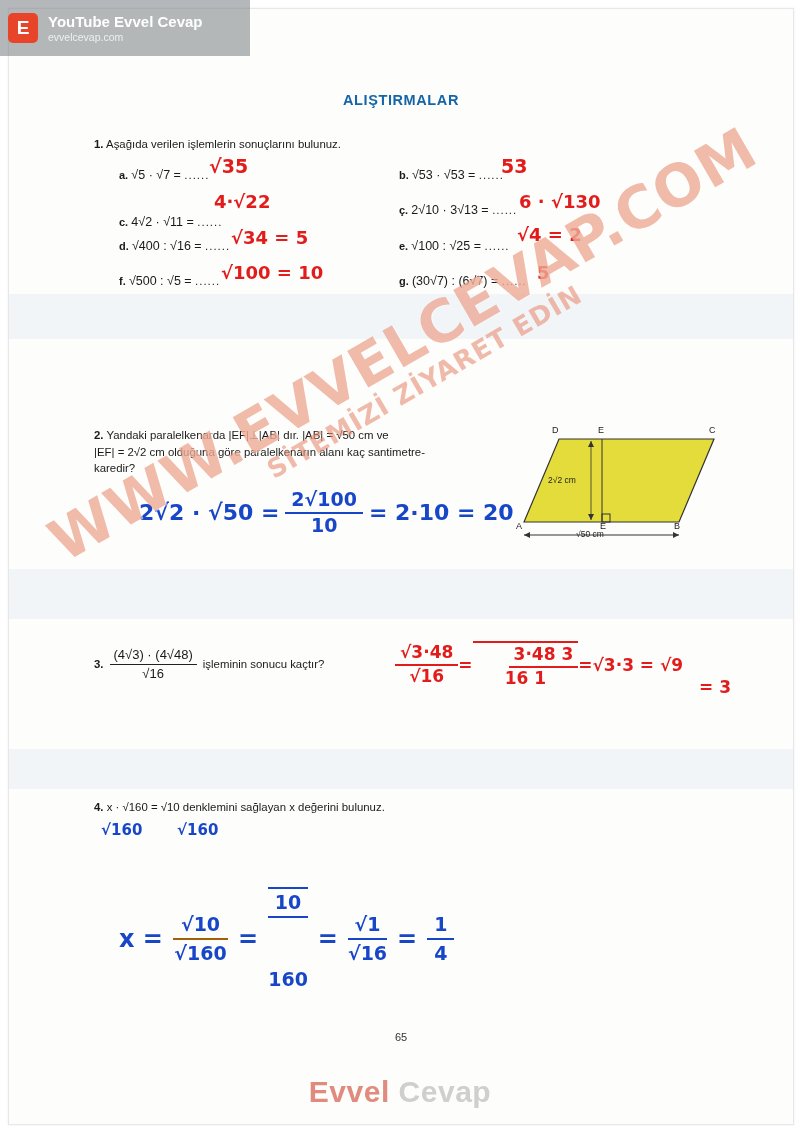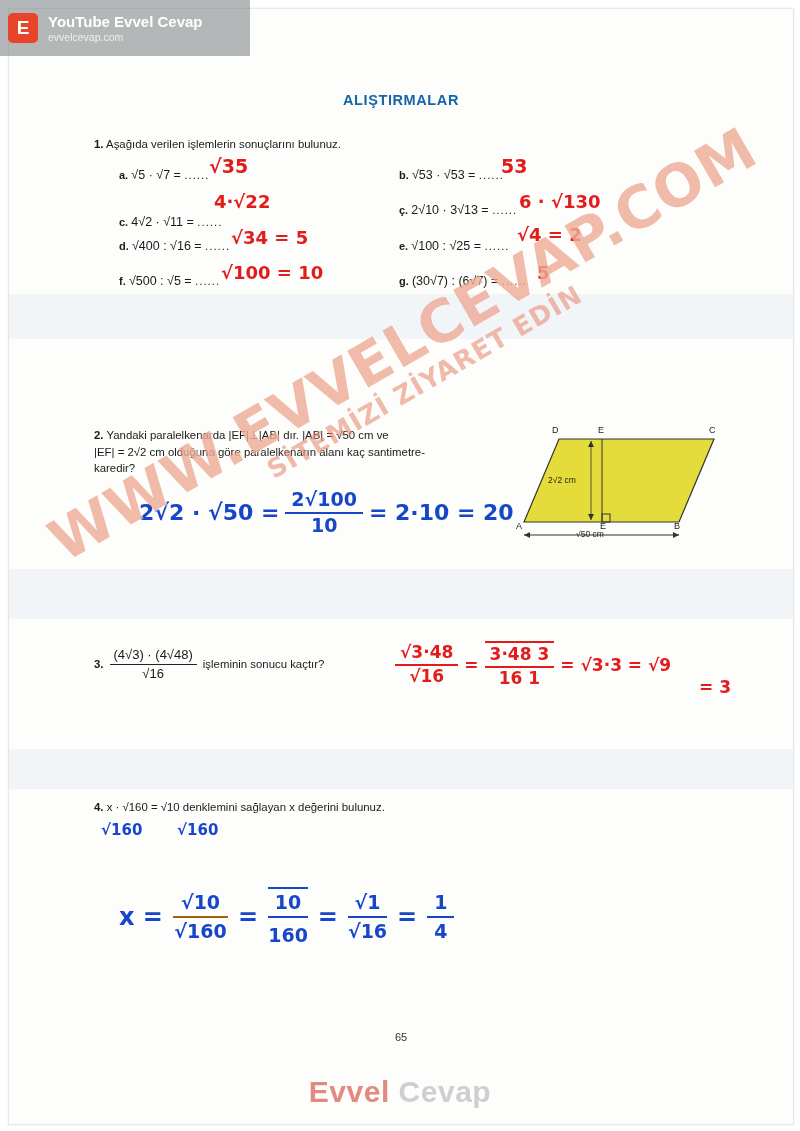--- a/index.html
+++ b/index.html
@@ -223,28 +223,28 @@
 
   <div class="q" style="left:85px;top:638px;display:flex;align-items:center;gap:6px;">
     <span class="qnum">3.</span>
     <span class="frac">
       <span class="num">(4√3) · (4√48)</span>
       <span class="den">√16</span>
     </span>
     <span>işleminin sonucu kaçtır?</span>
   </div>
 
-  <div class="hw red" style="left:386px;top:632px;font-size:17px;display:flex;align-items:center;gap:6px;">
+  <div class="hw red" style="left:386px;top:632px;font-size:17px;display:flex;align-items:center;gap:0;">
     <span style="display:inline-block;text-align:center;line-height:1.15;">
       <span style="display:block;border-bottom:2px solid #e21b1b;padding:0 5px 1px;">√3·48</span>
       <span style="display:block;padding-top:1px;">√16</span>
     </span>
     <span>=</span>
     <span style="display:inline-block;text-align:center;line-height:1.15;border-top:2px solid #e21b1b;padding-top:2px;">
-      <span style="display:block;border-bottom:2px solid #e21b1b;padding:0 5px 1px;">3·48  3</span>
+      <span style="display:block;border-bottom:2px solid #e21b1b;padding:0 5px 1px;margin-left:36px;">3·48  3</span>
       <span style="display:block;padding-top:1px;">16   1</span>
     </span>
     <span>=</span>
     <span>√3·3 = √9</span>
   </div>
   <div class="hw red" style="left:690px;top:668px;font-size:17px;">
     <span>= 3</span>
   </div>
 
   <div class="q" style="left:85px;top:790px;">
@@ -260,21 +260,21 @@
 
   <div class="hw blue" style="left:110px;top:878px;font-size:24px;display:flex;align-items:center;gap:10px;">
     <span>x =</span>
     <span style="display:inline-block;text-align:center;font-size:19px;line-height:1.2;">
       <span style="display:block;border-bottom:2px solid #a16207;padding:0 8px 2px;">√10</span>
       <span style="display:block;padding-top:2px;">√160</span>
     </span>
     <span>=</span>
     <span style="display:inline-block;text-align:center;font-size:19px;line-height:1.2;border-top:2px solid #1746c8;padding-top:2px;">
       <span style="display:block;border-bottom:2px solid #1746c8;padding:0 6px 2px;">10</span>
-      <span style="display:block;padding-top:6px;">160</span>
+      <span style="display:block;padding-top:14px;margin-top:36px;">160</span>
     </span>
     <span>=</span>
     <span style="display:inline-block;text-align:center;font-size:19px;line-height:1.2;">
       <span style="display:block;border-bottom:2px solid #1746c8;padding:0 6px 2px;">√1</span>
       <span style="display:block;padding-top:2px;">√16</span>
     </span>
     <span>=</span>
     <span style="display:inline-block;text-align:center;font-size:19px;line-height:1.2;">
       <span style="display:block;border-bottom:2px solid #1746c8;padding:0 7px 2px;">1</span>
       <span style="display:block;padding-top:2px;">4</span>

